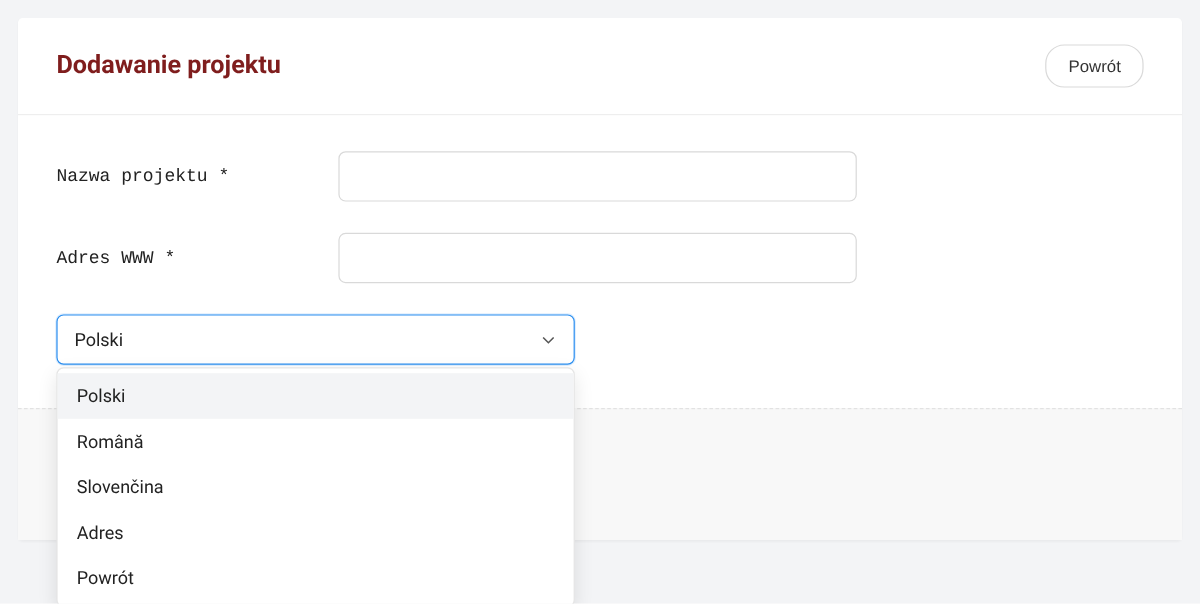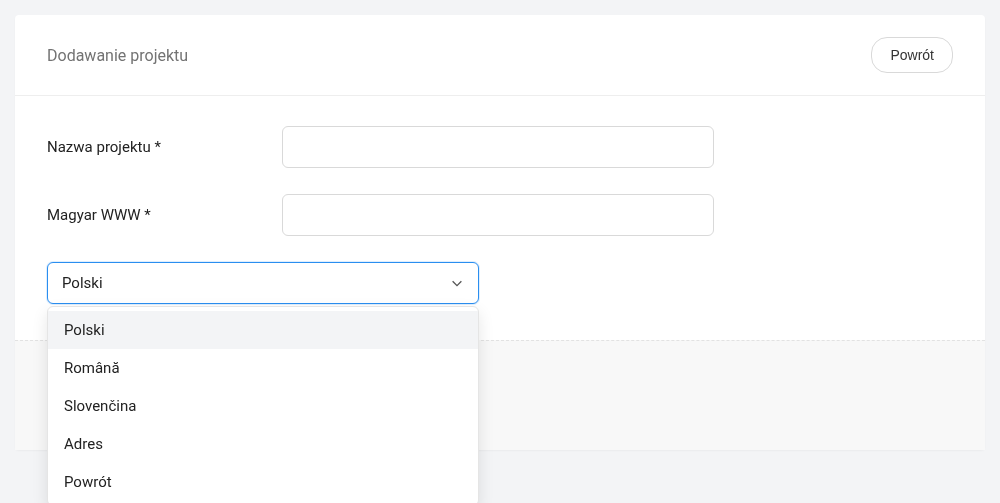--- a/index.html
+++ b/index.html
@@ -24,23 +24,23 @@
       position: relative;
     }
     .card-header {
       display: flex;
       justify-content: space-between;
       align-items: center;
       padding: 22px 32px;
       border-bottom: 1px solid #eeeeee;
     }
     .card-title {
-      font-size: 16px;
-      font-weight: 400;
-      color: #737373;
+      font-size: 21px;
+      font-weight: 700;
+      color: #7f1d1d;
     }
     .back-btn {
       background: #fff;
       border: 1px solid #d9d9d9;
       border-radius: 16px;
       padding: 9px 18px;
       font-size: 14px;
       color: #333;
       cursor: pointer;
     }
@@ -49,20 +49,21 @@
     }
     .form-row {
       display: flex;
       align-items: center;
       margin-bottom: 26px;
     }
     .form-label {
       width: 235px;
       font-size: 15px;
       color: #222;
+      font-family: Liberation Mono, monospace;
     }
     .form-input-wrap {
       flex: 0 0 432px;
       position: relative;
     }
     .form-input {
       width: 100%;
       height: 42px;
       border: 1px solid #d9d9d9;
       border-radius: 6px;
@@ -141,21 +142,21 @@
     <div class="card-body">
 
       <div class="form-row">
         <label class="form-label">Nazwa projektu *</label>
         <div class="form-input-wrap">
           <input type="text" class="form-input" value="" style="">
         </div>
       </div>
 
       <div class="form-row">
-        <label class="form-label">Magyar WWW *</label>
+        <label class="form-label">Adres WWW *</label>
         <div class="form-input-wrap">
           <input type="text" class="form-input" value="" style="">
         </div>
       </div>
 
       <div class="form-row">
         <div class="form-input-wrap">
           <div class="form-select">
             <span>Polski</span>
             <span class="chevron">

